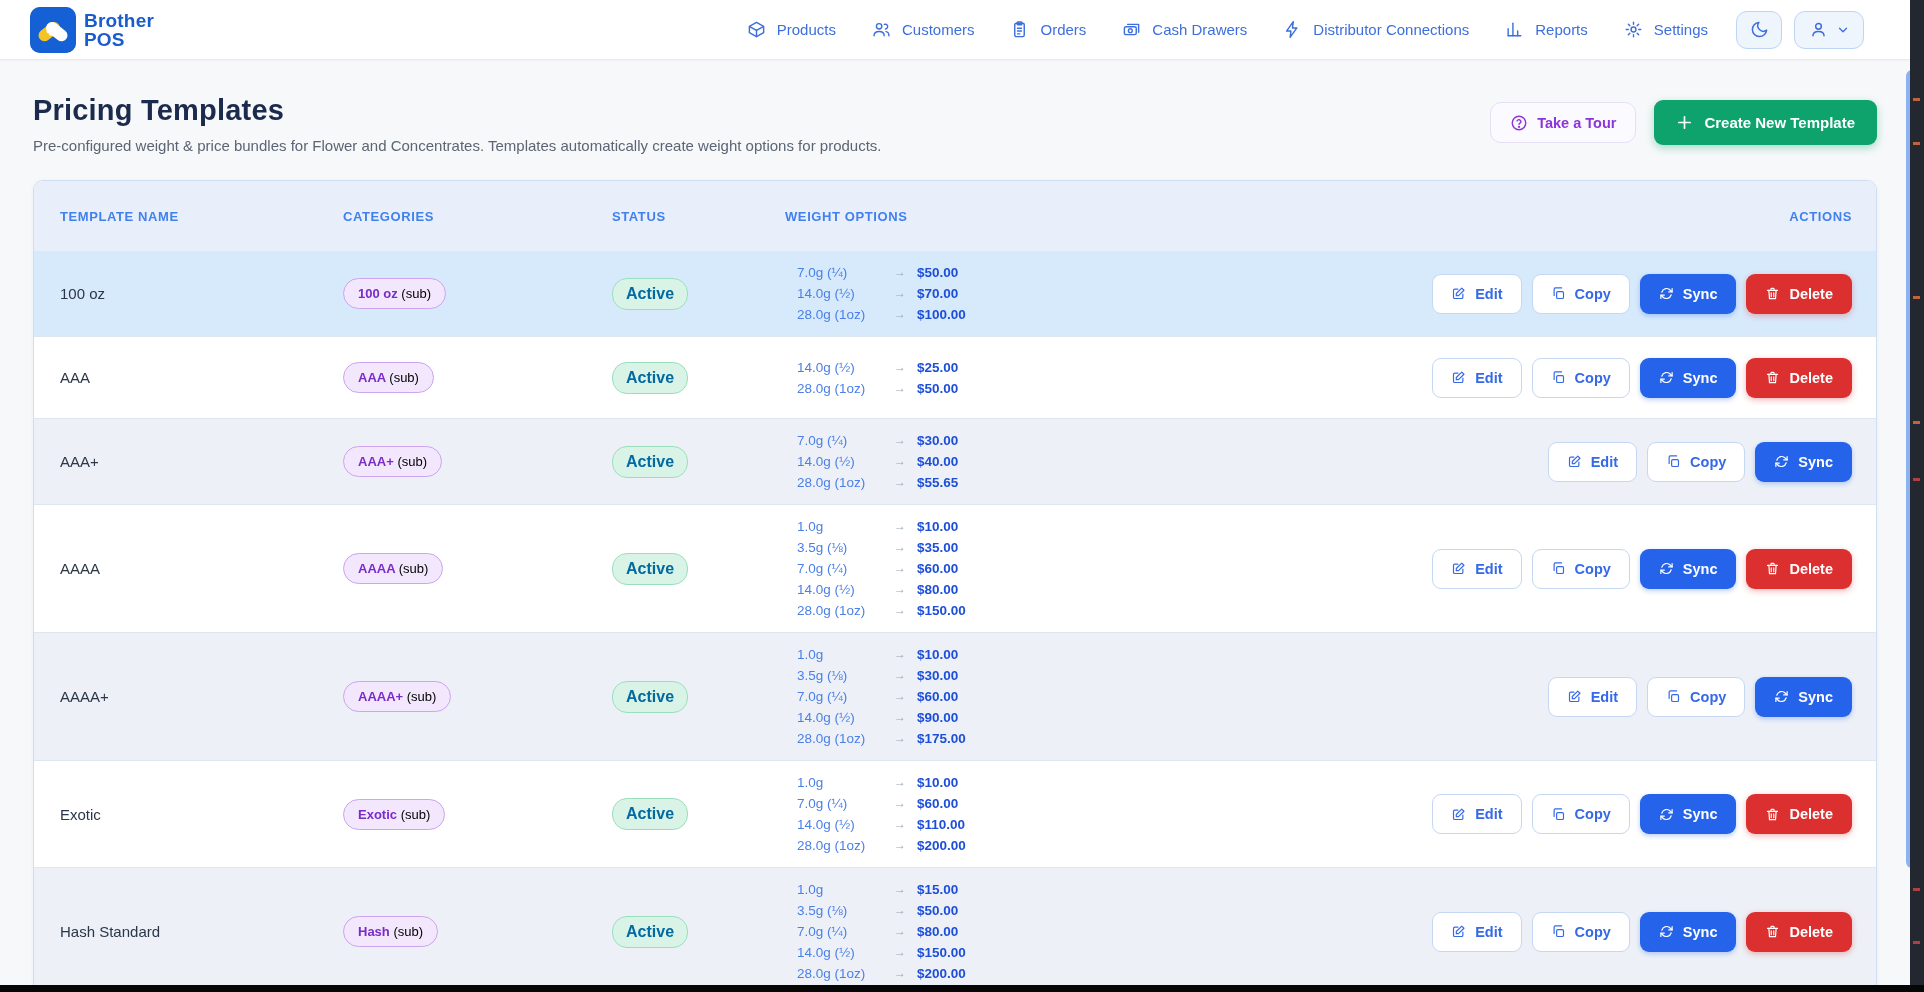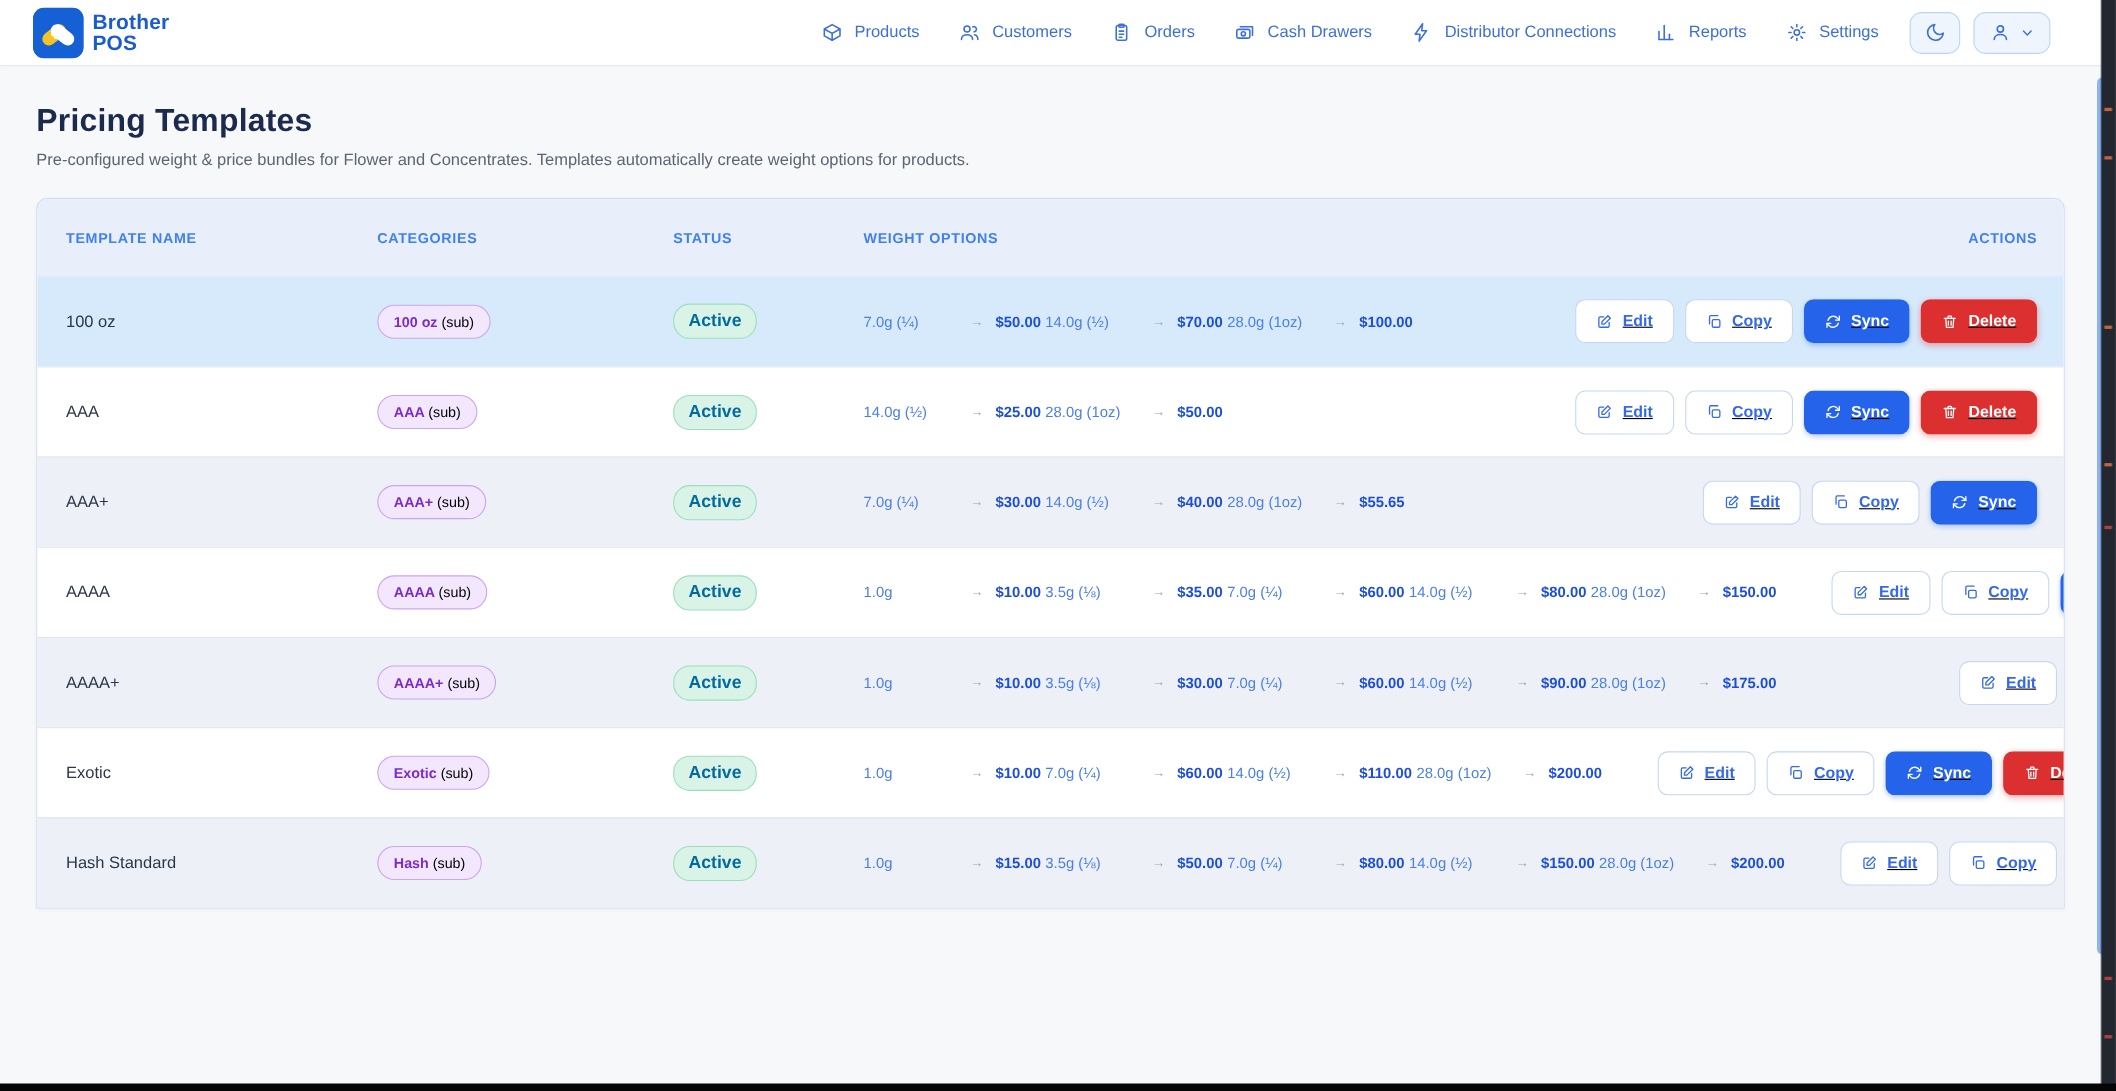--- a/index.html
+++ b/index.html
@@ -47,26 +47,26 @@
   .th.actions { text-align:right; }
   .trow { min-height:82px; padding-top:13px; padding-bottom:13px; border-top:1px solid #dde6f1; background:#ffffff; }
   .trow.alt { background:#edf1f7; }
   .trow.hl  { background:#d7eafc; }
   .tname { font-size:15px; color:#2b3648; }
   .badge-cat { display:inline-block; padding:7px 14px; border-radius:16px; background:#f2e7fc; border:1px solid #cda4ef;
                font-size:13px; font-weight:bold; color:#7a2cc9; white-space:nowrap;}
   .badge-cat .sub { font-weight:normal; color:#000000; }
   .badge-status { display:inline-block; padding:6px 13px; border-radius:15px; background:#d9f4e6; border:1px solid #9adfbd;
                font-size:16px; font-weight:bold; color:#0369a1; }
-  .weights { display:flex; flex-direction:row; gap:4px; }
+  .weights { display:flex; flex-direction:column; gap:4px;margin-left:12px; }
   .wrow { display:flex; align-items:center; font-size:13.5px; line-height:17px;}
   .wrow .w { width:86px; color:#4a7fe8; }
   .wrow .arr { width:34px; text-align:center; color:#9aa6b8; font-size:12px; }
   .wrow .p { color:#1d4ed8; font-weight:bold; }
-  .acts { display:flex; justify-content:flex-end; gap:10px;text-decoration:underline; }
+  .acts { display:flex; justify-content:flex-end; gap:10px; }
   .abtn { height:40px; padding:0 18px; border-radius:9px; display:flex; align-items:center; gap:9px;
           font-size:14.5px; font-weight:600; cursor:pointer; border:1px solid transparent; font-family:inherit;}
   .abtn svg { width:15px; height:15px; }
   .abtn.edit, .abtn.copy { background:#ffffff; border-color:#c5d7f2; color:#3569e8; }
   .abtn.sync { background:#2563eb; color:#ffffff; box-shadow:0 2px 5px rgba(37,99,235,.3);}
   .abtn.delete { background:#dc2f2f; color:#ffffff; box-shadow:0 2px 6px rgba(220,47,47,.35);}
 
   
   .scroll-thumb { position:fixed; top:70px; right:6px; width:12px; height:798px; border-radius:7px; background:#8cb3ef; z-index:20;}
   .side-strip { position:fixed; top:0; right:0; width:14px; height:992px; background:#23272f; z-index:21;}
@@ -172,20 +172,36 @@
     </button>
   </div>
 </div>
 
 <div class="page">
   <div class="page-header">
     <div>
       <div class="page-title">Pricing Templates</div>
       <div class="page-sub">Pre-configured weight &amp; price bundles for Flower and Concentrates. Templates automatically create weight options for products.</div>
     </div>
+    <div class="header-actions">
+      <button class="tour-btn">
+        <svg viewBox="0 0 24 24" fill="none" stroke="#8d35d9" stroke-width="1.9" stroke-linecap="round">
+          <circle cx="12" cy="12" r="9"></circle>
+            <path d="M9.4 9.2a2.7 2.7 0 0 1 5.2 1c0 1.8-2.6 2.2-2.6 3.6"></path>
+            <circle cx="12" cy="17.2" r="0.6" fill="#8d35d9"></circle>
+        </svg>
+        <span>Take a Tour</span>
+      </button>
+      <button class="create-btn">
+        <svg viewBox="0 0 24 24" fill="none" stroke="#ffffff" stroke-width="2.4" stroke-linecap="round">
+          <path d="M12 4v16M4 12h16"></path>
+        </svg>
+        <span>Create New Template</span>
+      </button>
+    </div>
   </div>
 
   <div class="table-card">
     <div class="tgrid thead">
       <div class="th">TEMPLATE NAME</div>
       <div class="th">CATEGORIES</div>
       <div class="th">STATUS</div>
       <div class="th">
         <span>WEIGHT OPTIONS</span>
       </div>

